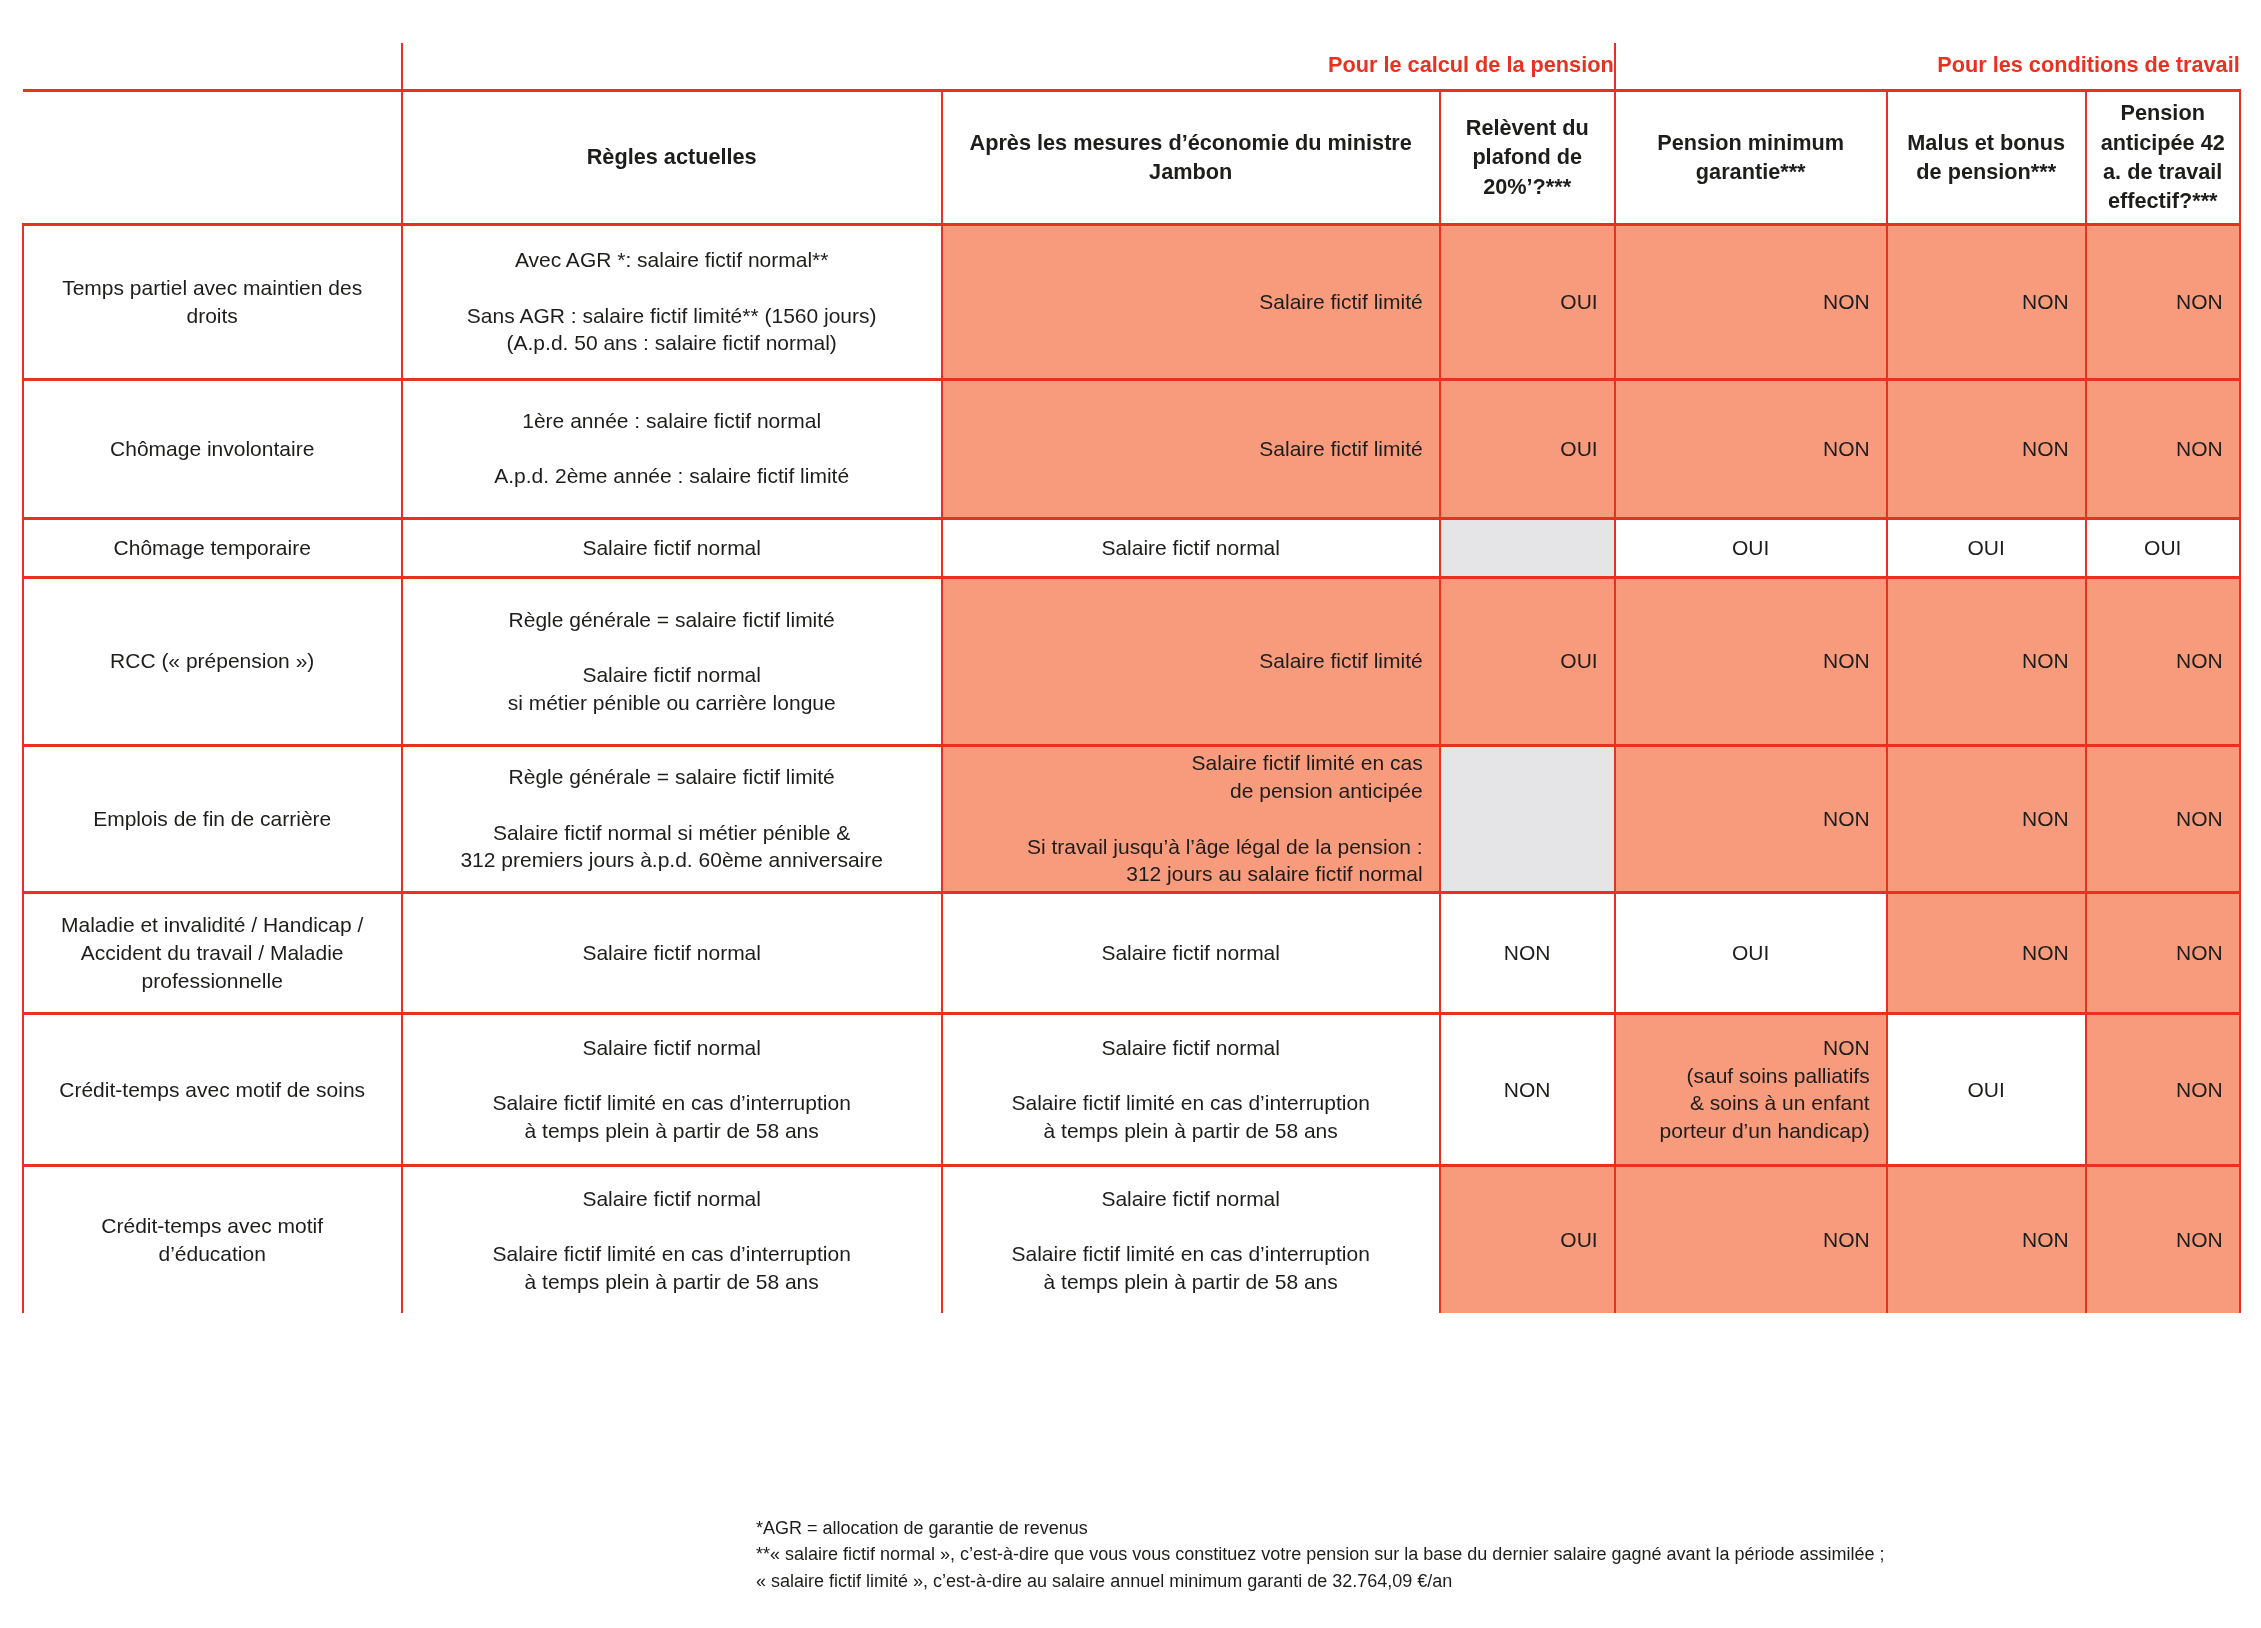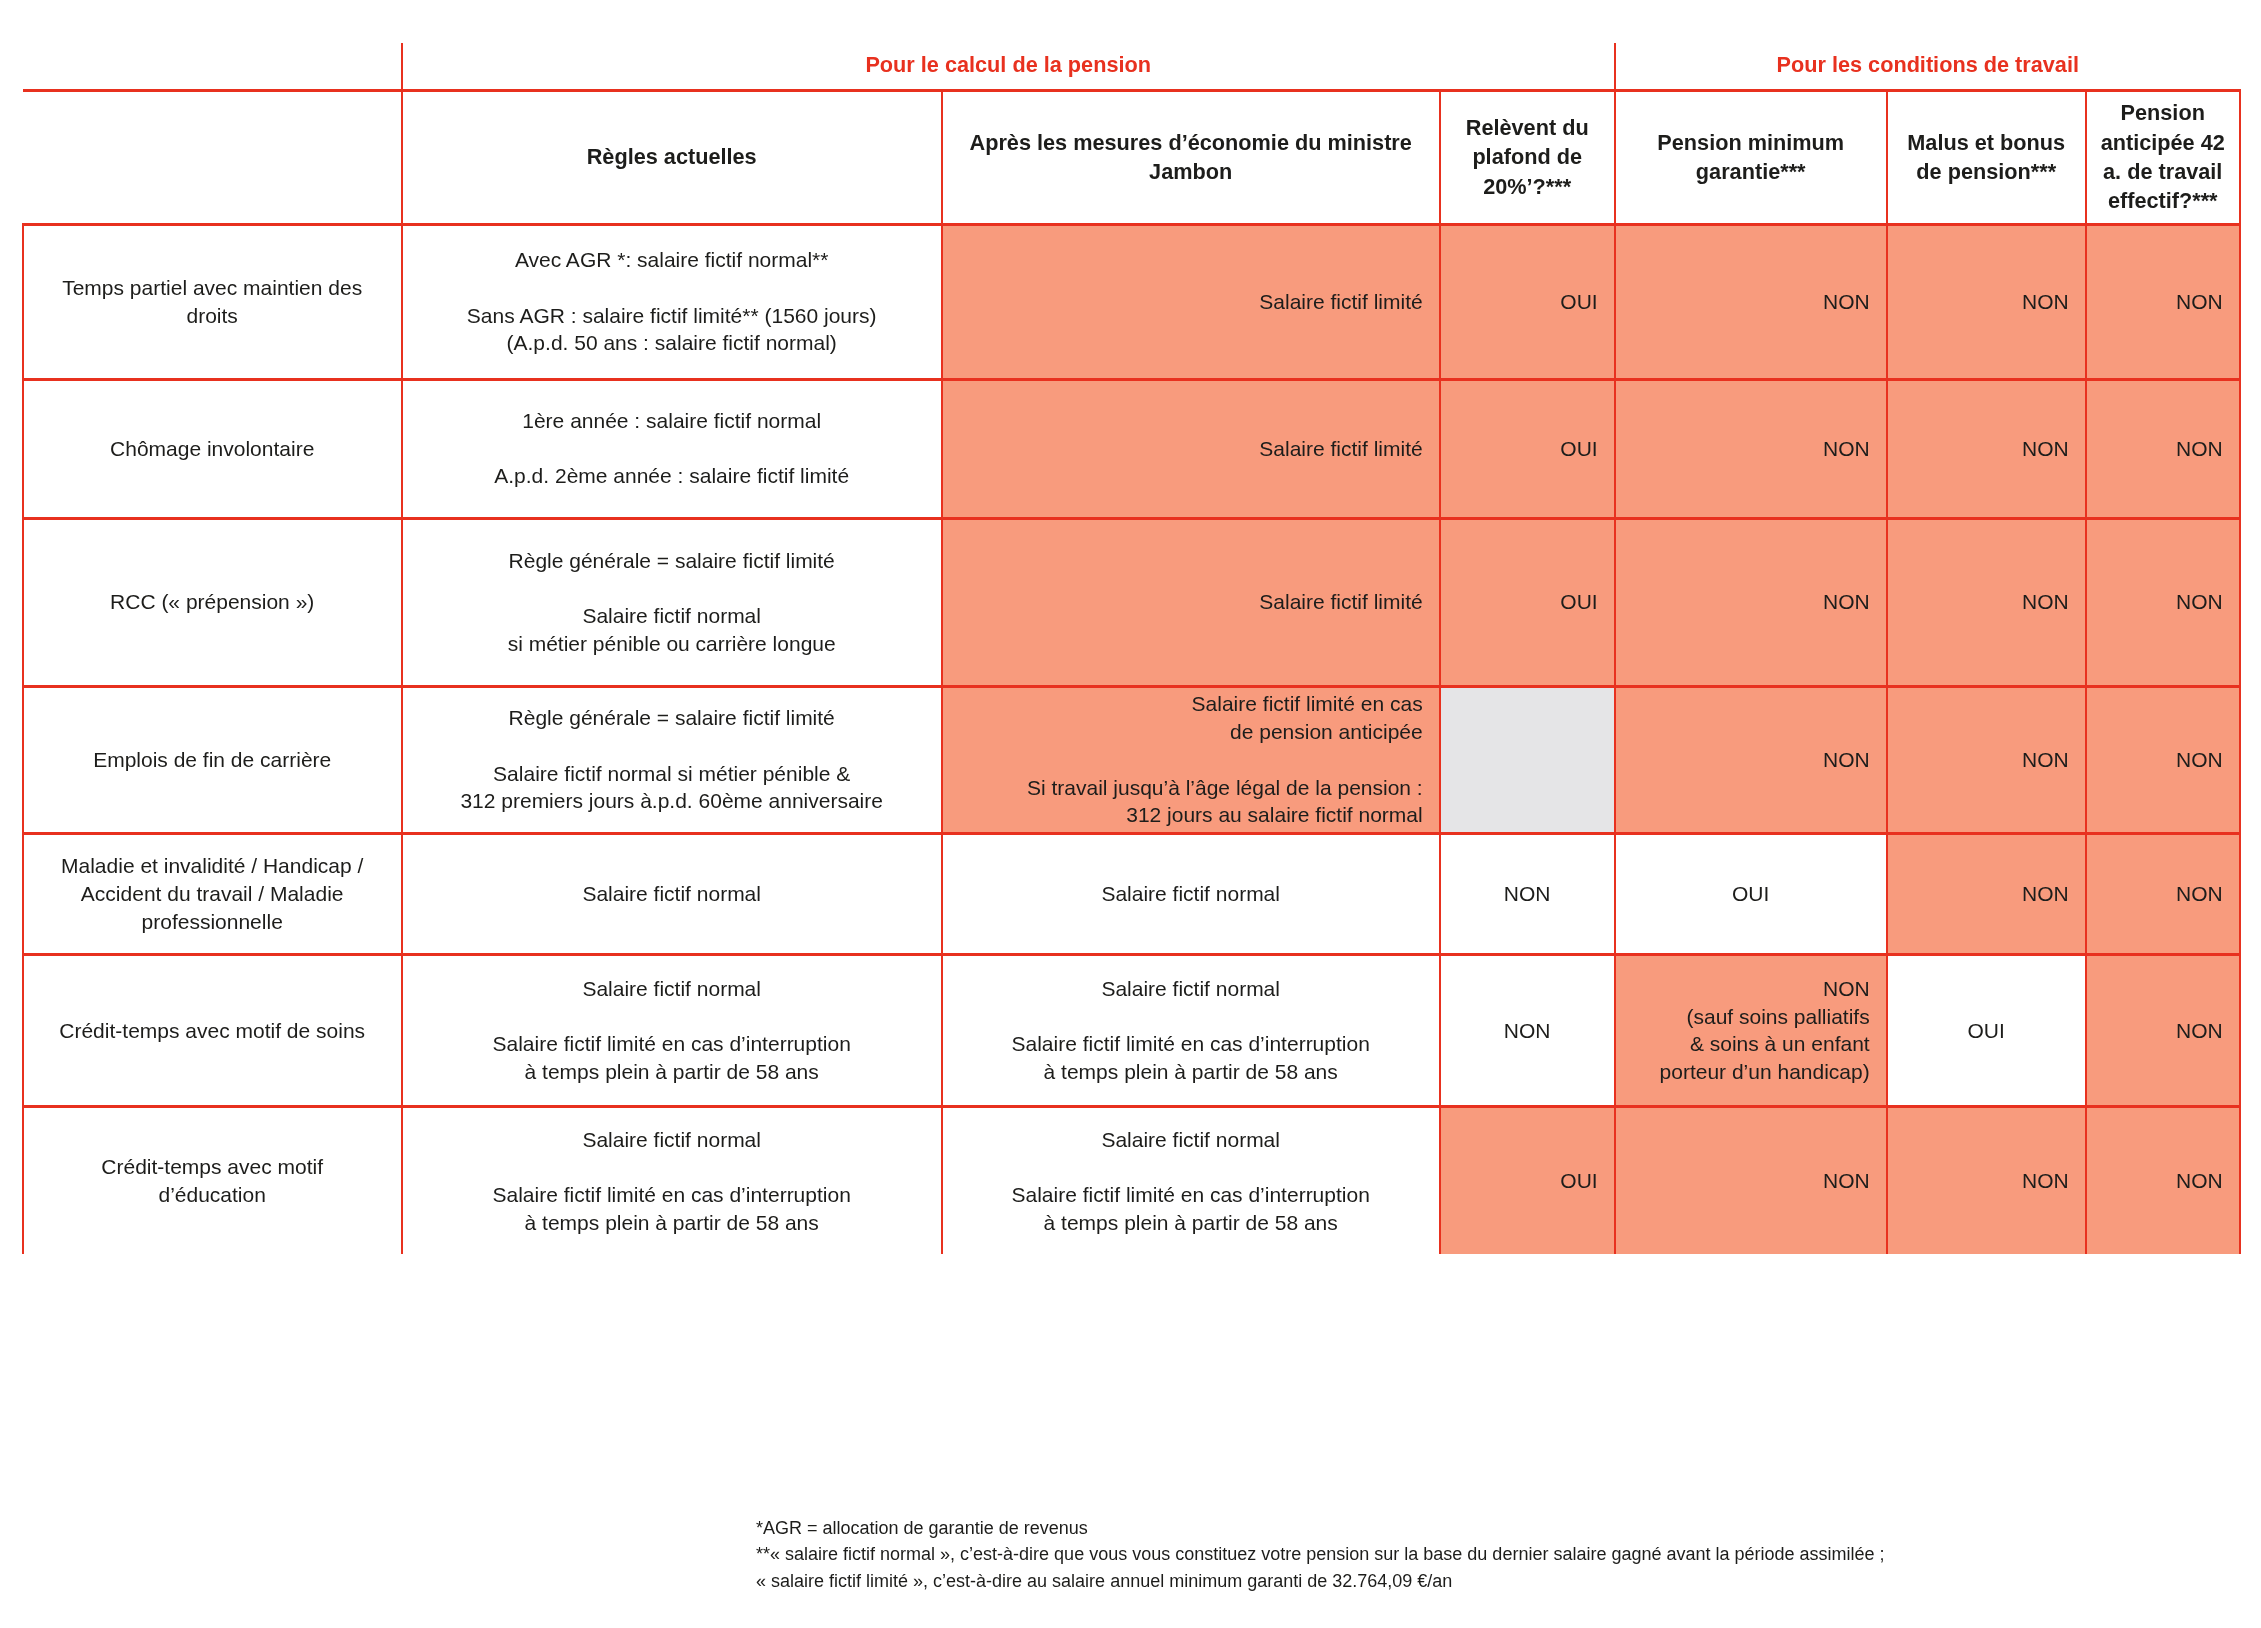--- a/index.html
+++ b/index.html
@@ -31,21 +31,21 @@
     white-space:pre-line;
     border-left:2.2px solid var(--red);
     padding:2.9px 16px;
   }
   td.first{border-left:none;}
   td.edge{border-right:2.2px solid var(--red);}
   
   tr.chead td, tr.body td{border-top:3.6px solid var(--red);}
   tr.ghead td{border-top:none;}
   
-  tr.ghead td{padding:0;}
+  tr.ghead td{padding:0;text-align:right;}
   .gtitle{
     color:var(--red);
     font-weight:bold;
     font-size:21.7px;
     white-space:normal;
   }
   
   tr.chead td{
     font-weight:bold;
     font-size:21.7px;
@@ -115,20 +115,29 @@
     <td>1ère année : salaire fictif normal
 
 A.p.d. 2ème année : salaire fictif limité</td>
     <td class="salmon">Salaire fictif limité</td>
     <td class="salmon">OUI</td>
     <td class="salmon">NON</td>
     <td class="salmon">NON</td>
     <td class="edge salmon">NON</td>
   </tr>
 
+  <tr class="body" style="height:59px">
+    <td class="rowlabel">Chômage temporaire</td>
+    <td>Salaire fictif normal</td>
+    <td>Salaire fictif normal</td>
+    <td class="gray"></td>
+    <td>OUI</td>
+    <td>OUI</td>
+    <td class="edge">OUI</td>
+  </tr>
 
   <tr class="body" style="height:168px">
     <td class="rowlabel">RCC (« prépension »)</td>
     <td>Règle générale = salaire fictif limité
 
 Salaire fictif normal
 si métier pénible ou carrière longue</td>
     <td class="salmon">Salaire fictif limité</td>
     <td class="salmon">OUI</td>
     <td class="salmon">NON</td>

